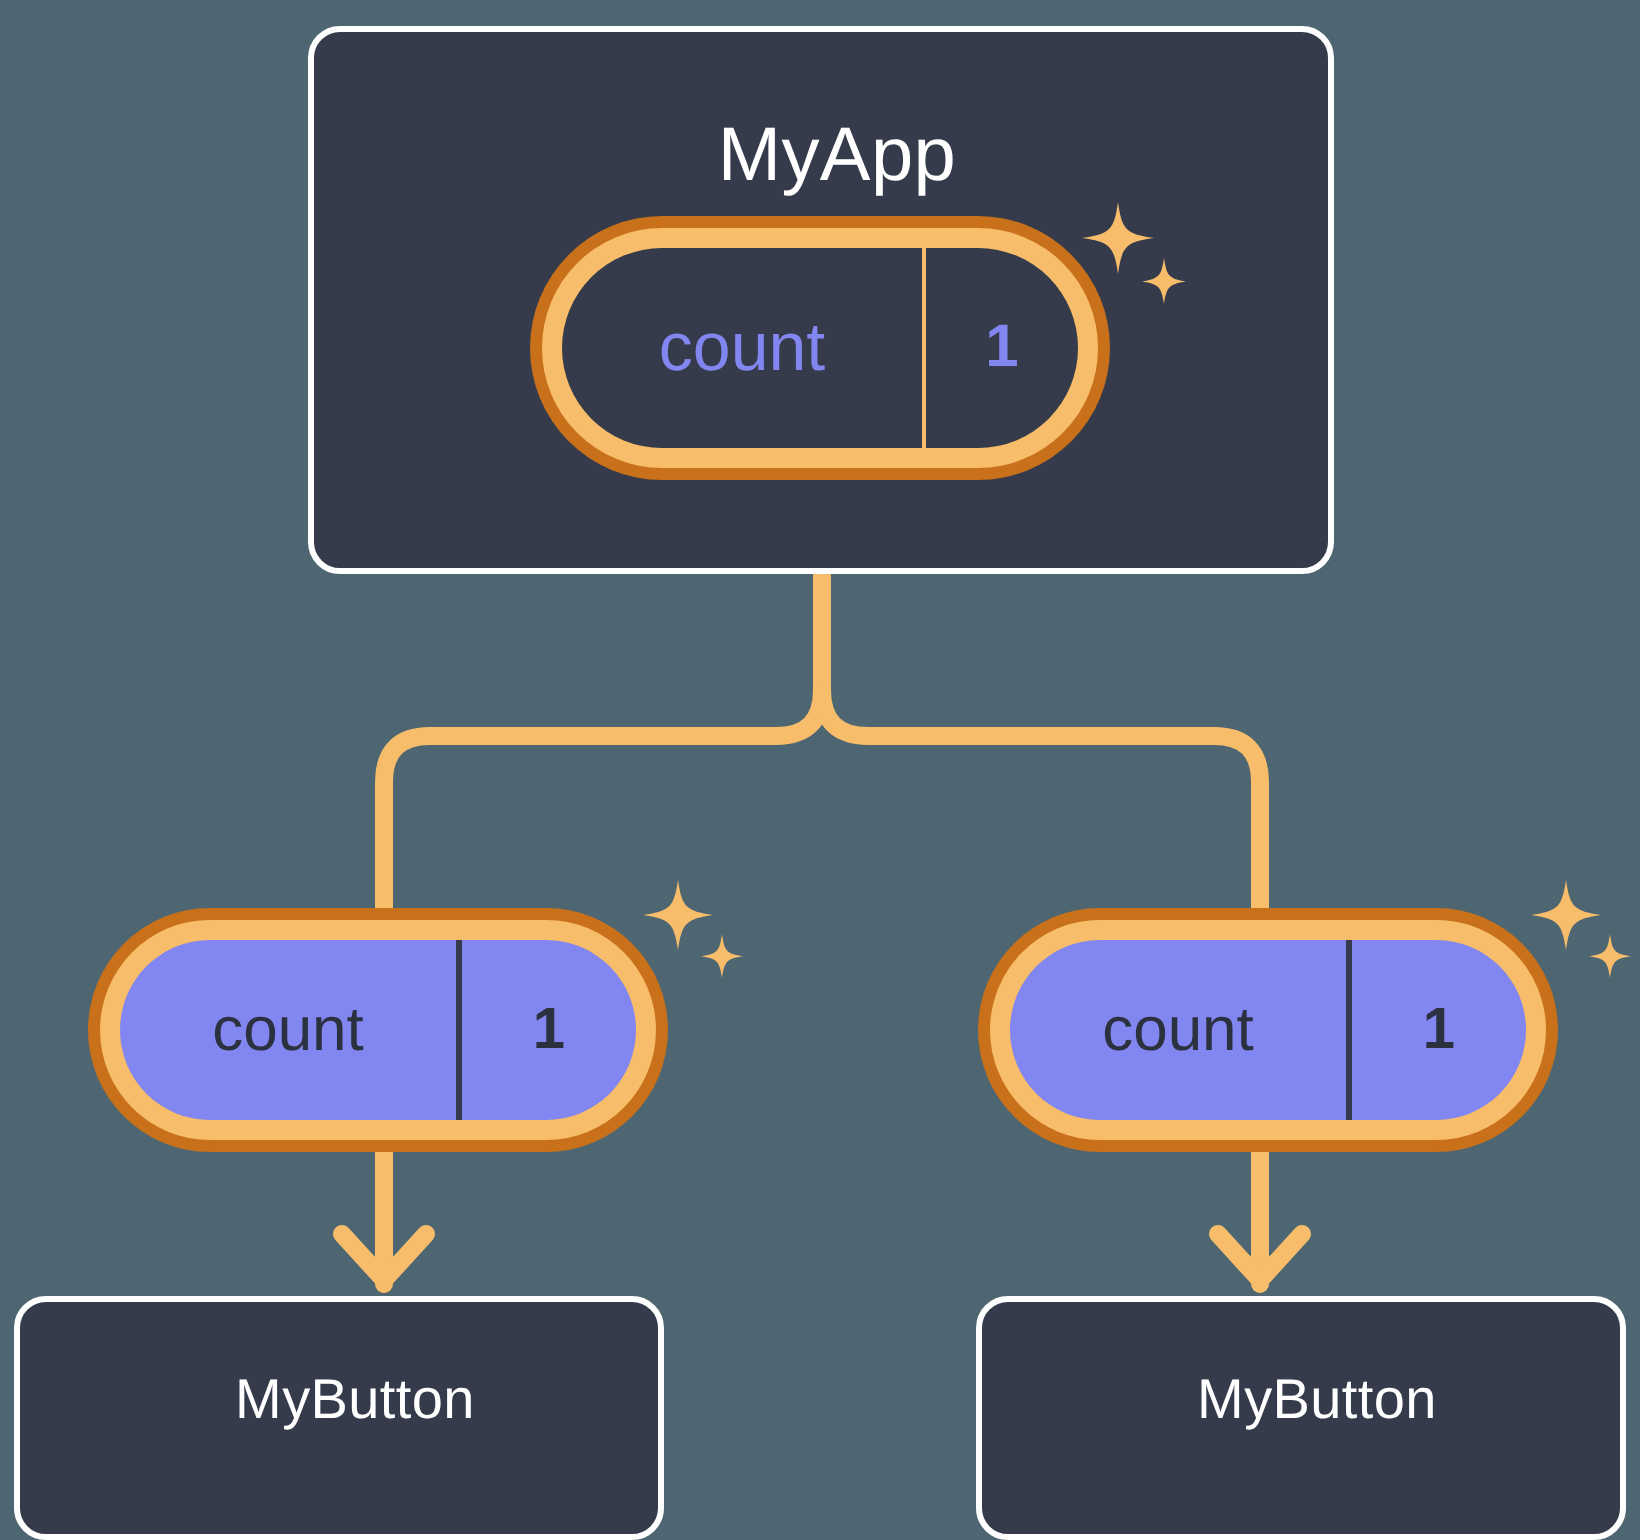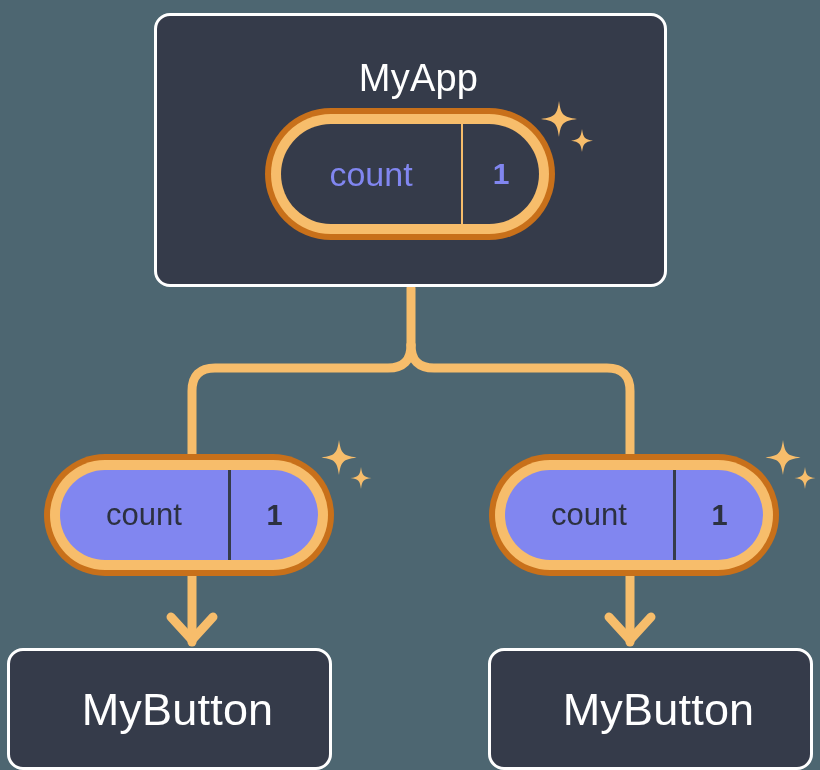--- a/index.html
+++ b/index.html
@@ -66,21 +66,21 @@
 
   .mybutton-box {
     top: 648px;
     width: 325px;
     height: 122px;
   }
   #mybutton-left-box  { left: 7px; }
   #mybutton-right-box { left: 488px; }
   .mybutton-title {
     top: 33px;
-    font-size: 45px;
+    font-size: 28px;
   }
 
   
   .pill-wrap {
     position: absolute;
   }
   
   .pill-outer {
     position: absolute;
     left: 0;

